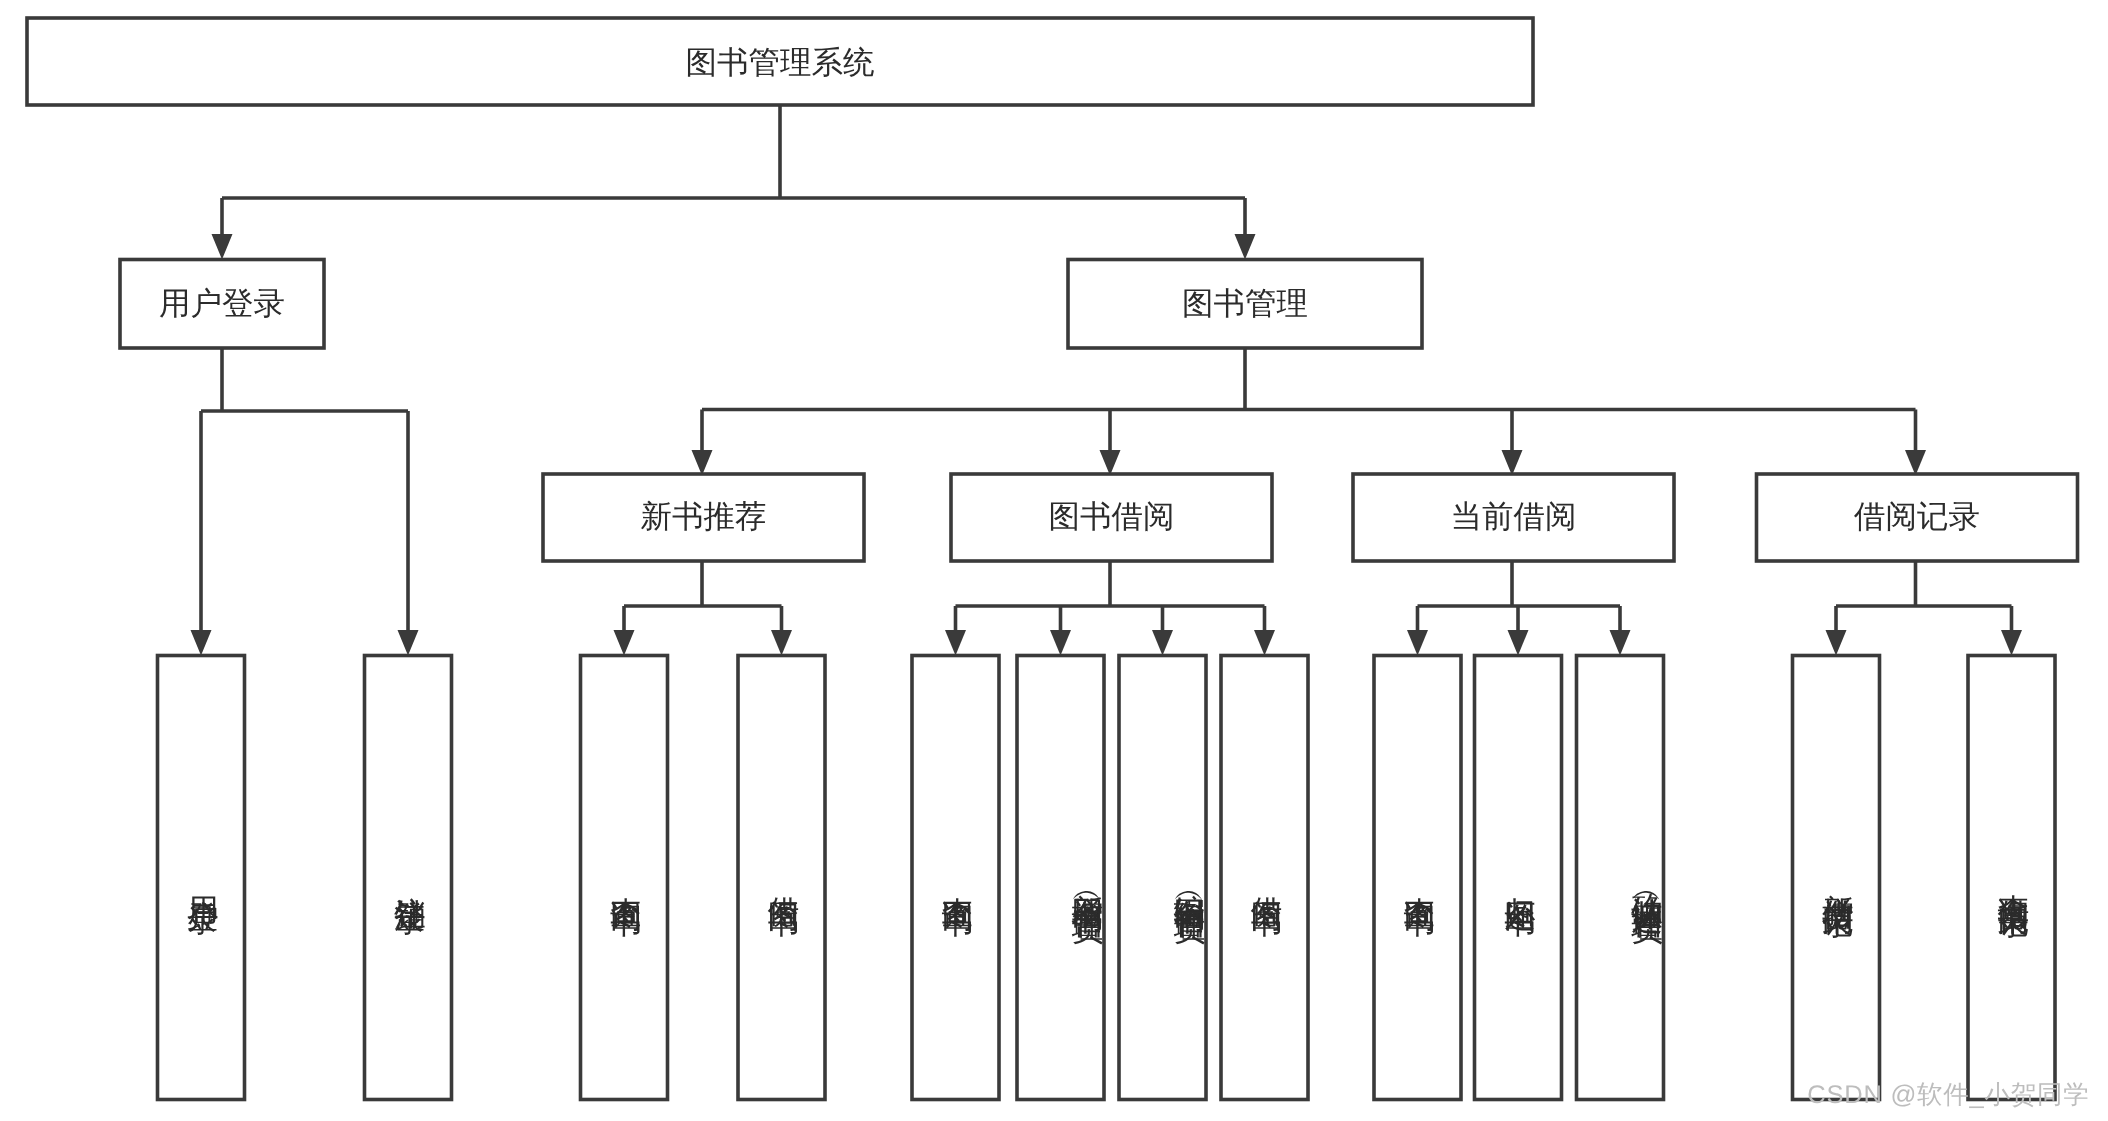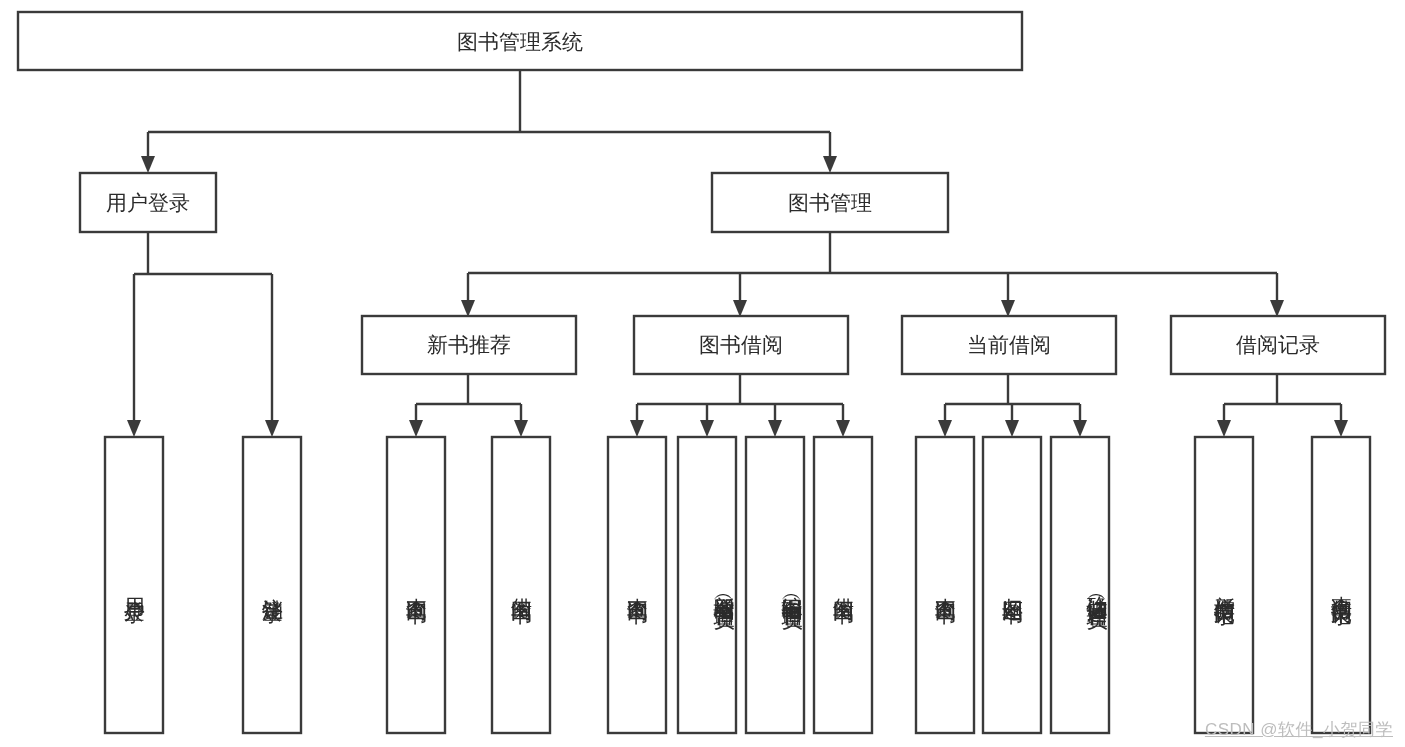--- a/index.html
+++ b/index.html
@@ -62,21 +62,20 @@
   }
   .watermark {
     position: absolute;
     right: 12px;
     bottom: 6px;
     font-family: "Liberation Sans", "DejaVu Sans", sans-serif;
     font-size: 17px;
     color: #bdbdbd;
     letter-spacing: 0.5px;
     white-space: nowrap;
-    text-decoration: underline;
   }
 </style>
 </head>
 <body>
 
 <div id="diagram-root">
 
   <svg class="flow" viewBox="0 0 1405 747">
 
     <g>

